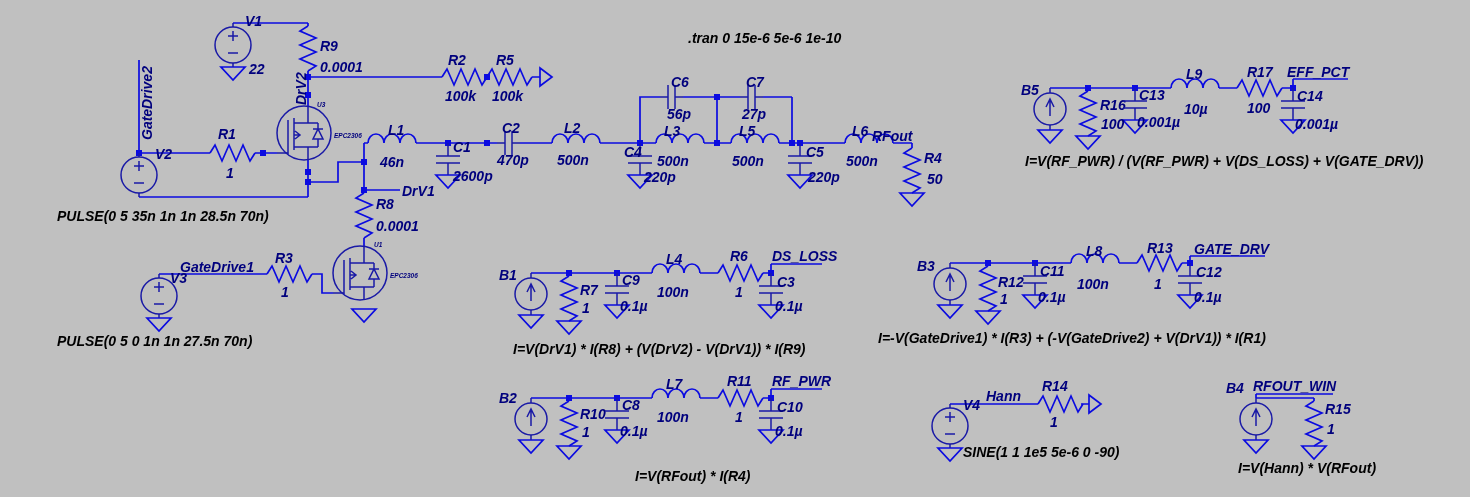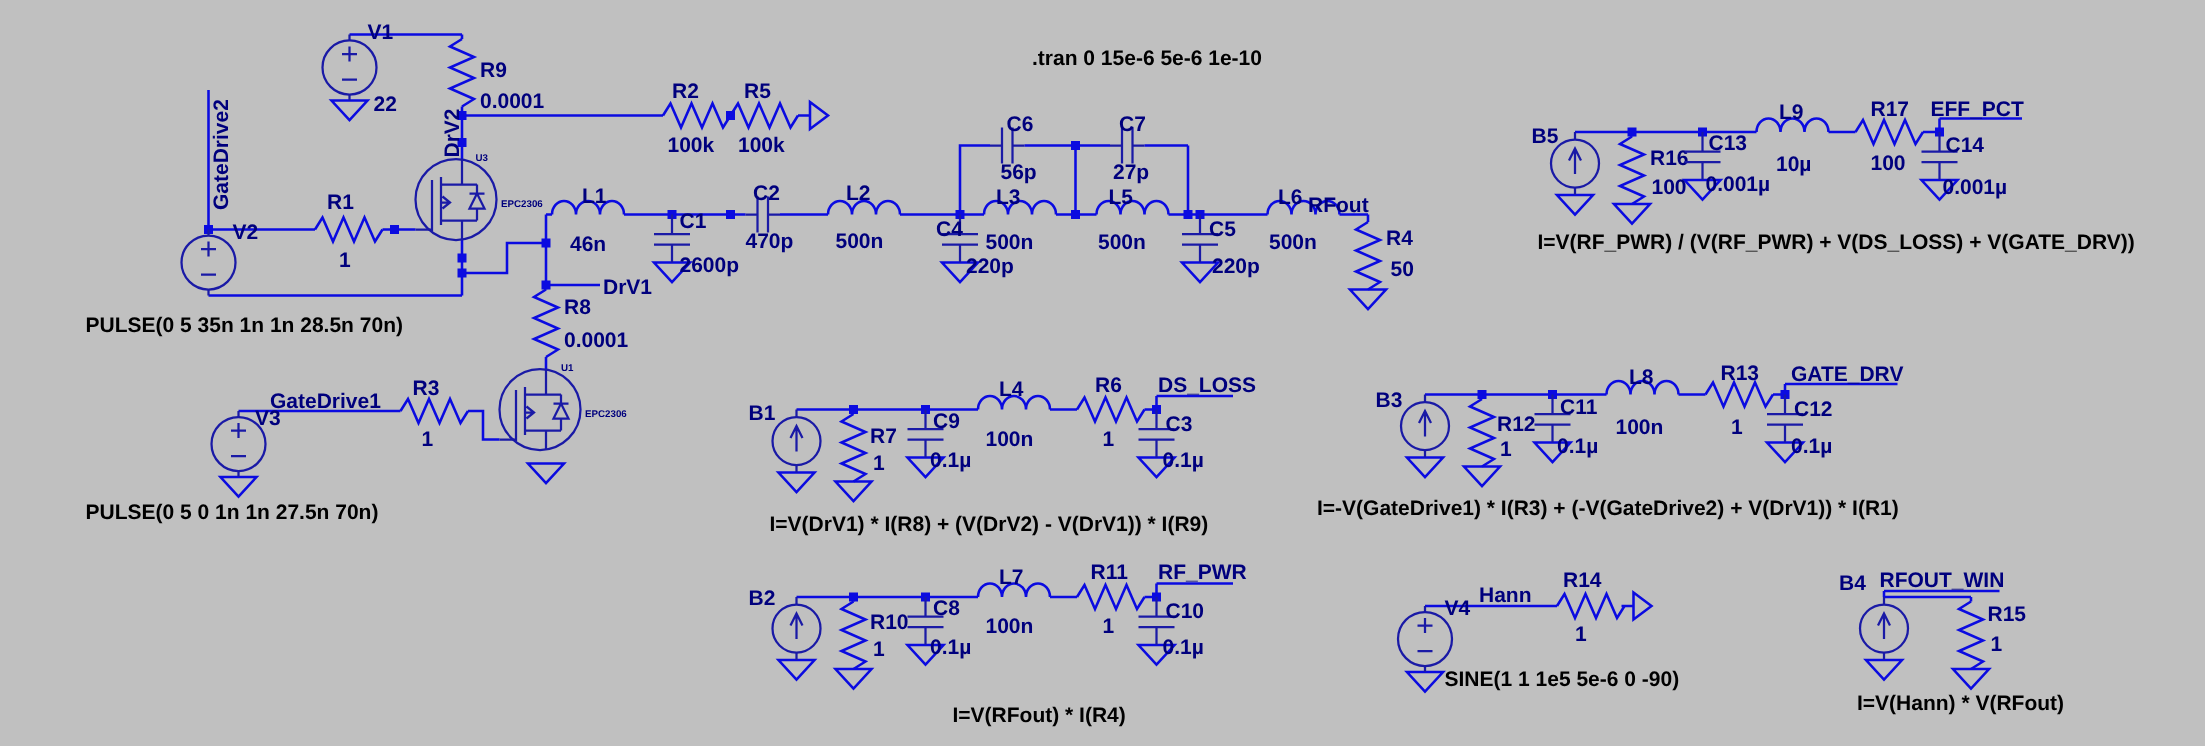--- a/index.html
+++ b/index.html
@@ -1,16 +1,16 @@
 <!DOCTYPE html>
 <html><head>
 <meta charset="utf-8">
 <style>
   html,body{margin:0;padding:0;background:#c0c0c0;}
-  .stage{position:relative;width:1470px;height:497px;background:#c0c0c0;overflow:hidden;}
+  .stage{position:relative;width:1470px;height:497px;background:#c0c0c0;overflow:hidden;font-style:italic;}
   svg{display:block;}
   .w{stroke:#0b0be0;stroke-width:1.7;fill:none;}
   .sym{stroke:#1a1aa6;stroke-width:1.5;fill:none;}
   .jct{fill:#0b0be0;stroke:none;}
   text{font-family:"Liberation Sans",sans-serif;font-weight:bold;}
   .lbl{fill:#00007d;font-size:14px;}
   .dir{fill:#000000;font-size:14px;}
   .tiny{fill:#00007d;font-size:6.5px;}
 </style>
 </head>

